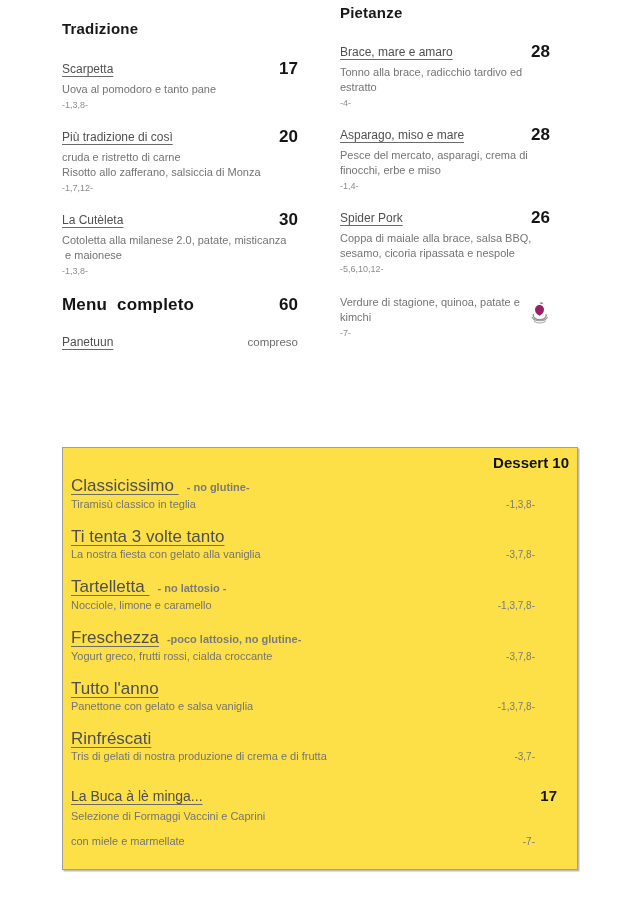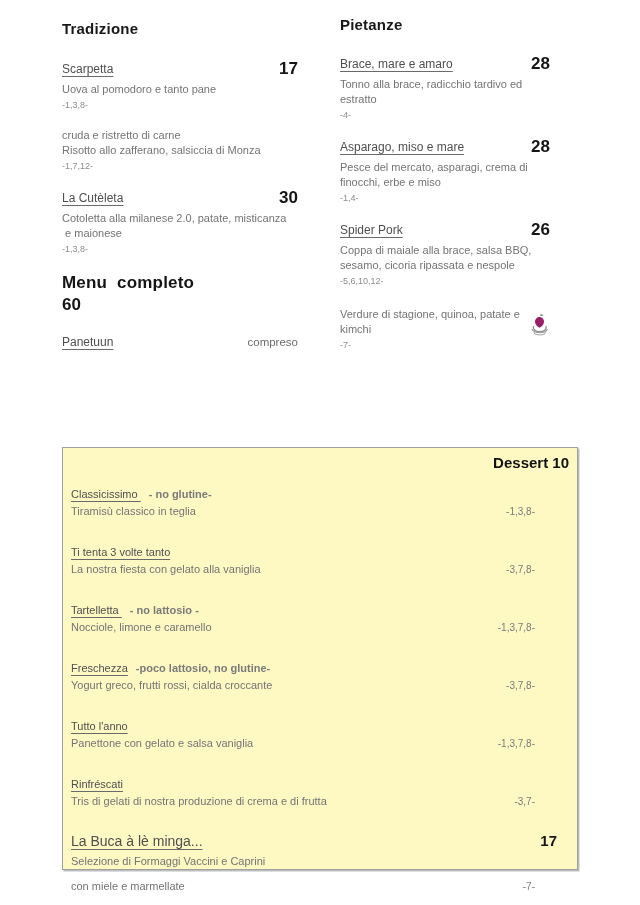--- a/index.html
+++ b/index.html
@@ -7,21 +7,21 @@
     width: 640px; height: 905px;
     background: #ffffff;
     font-family: "Liberation Sans", sans-serif;
     color: #1b1b1b;
     overflow: hidden;
   }
   .page { position: relative; width: 580px; height: 905px; }
 
   .col { position: absolute; }
   .col-left  { left: 62px;  top: 20px; width: 236px; }
-  .col-right { left: 340px; top: 16px; width: 210px; }
+  .col-right { left: 340px; top: 4px; width: 210px; }
 
   .heading {
     font-size: 15px; font-weight: 700; line-height: 18px;
     color: #181818; letter-spacing: .2px;
   }
   .col-left  .heading { margin-bottom: 22px; }
   .col-right .heading { margin-bottom: 21px; }
 
   .item { margin-bottom: 17px; }
   .head { display: flex; justify-content: space-between; align-items: flex-start; }
@@ -36,47 +36,45 @@
   .allerg { margin-top: 2px; font-size: 9px; line-height: 12px; color: #8c8c8c; }
 
   .desc-icon-row { display: flex; align-items: flex-end; margin-top: 20px; }
   .desc-icon-row .dtext { white-space: pre-wrap; }
   .dish-icon { margin-left: 3px; margin-top: -5px; flex: 0 0 auto; }
 
   .menu-completo-row {
     display: flex; justify-content: space-between; align-items: baseline;
     font-size: 17px; font-weight: 700; line-height: 22px; color: #151515;
     margin-bottom: 17px;
-    flex-direction: column;
   }
   .menu-completo-row .mc-label { white-space: pre; letter-spacing: .2px; }
   .panetuun-row { display: flex; justify-content: space-between; align-items: baseline; }
   .compreso { font-size: 11.5px; color: #6b6b6b; line-height: 16px; }
 
   .dessert-box {
     position: absolute; left: 62px; top: 447px;
     width: 516px; height: 423px; box-sizing: border-box;
-    background: #fef9c3;
+    background: #fde047;
     border: 1px solid #a0a0a0;
     box-shadow: 1.5px 1.5px 0 #bdbdbd;
     padding: 4px 8px 0 8px;
   }
   .box-header {
     text-align: right; font-size: 15px; font-weight: 700;
     line-height: 20px; color: #111; margin-top: 1px;
   }
   .box-items { margin-top: 5px; }
   .b-item { margin-bottom: 17px; }
   .b-head { display: flex; align-items: baseline; gap: 8px; line-height: 16px; }
   .b-name {
-    font-size: 11px; color: #4f4f4f;
+    font-size: 17px; color: #4f4f4f;
     text-decoration: underline; text-decoration-thickness: 1px;
     text-underline-offset: 3px; text-decoration-color: #6a6a6a;
     white-space: pre;
-    margin-top: 8px;
   }
   .b-note { font-size: 11px; color: #7a7a7a; font-weight: bold; }
   .b-line { display: flex; justify-content: space-between; margin-top: 2px; line-height: 15px; }
   .b-desc { font-size: 11px; color: #747474; }
   .b-allerg { font-size: 10px; color: #7a7a7a; margin-right: 34px; }
 
   .featured { margin-top: 22px; }
   .f-head { display: flex; justify-content: space-between; align-items: baseline; line-height: 20px; }
   .f-name {
     font-size: 14px; color: #4f4f4f;
@@ -102,20 +100,24 @@
         <span class="price">17</span>
       </div>
       <div class="desc">
         <span>Uova al pomodoro e tanto pane</span>
         <span></span>
       </div>
       <div class="allerg">-1,3,8-</div>
     </div>
 
     <div class="item">
+      <div class="head">
+        <span class="name">Più tradizione di così</span>
+        <span class="price">20</span>
+      </div>
       <div class="desc">
         <span>cruda e ristretto di carne</span>
         <span>Risotto allo zafferano, salsiccia di Monza</span>
       </div>
       <div class="allerg">-1,7,12-</div>
     </div>
 
     <div class="item">
       <div class="head">
         <span class="name">La Cutèleta</span>

